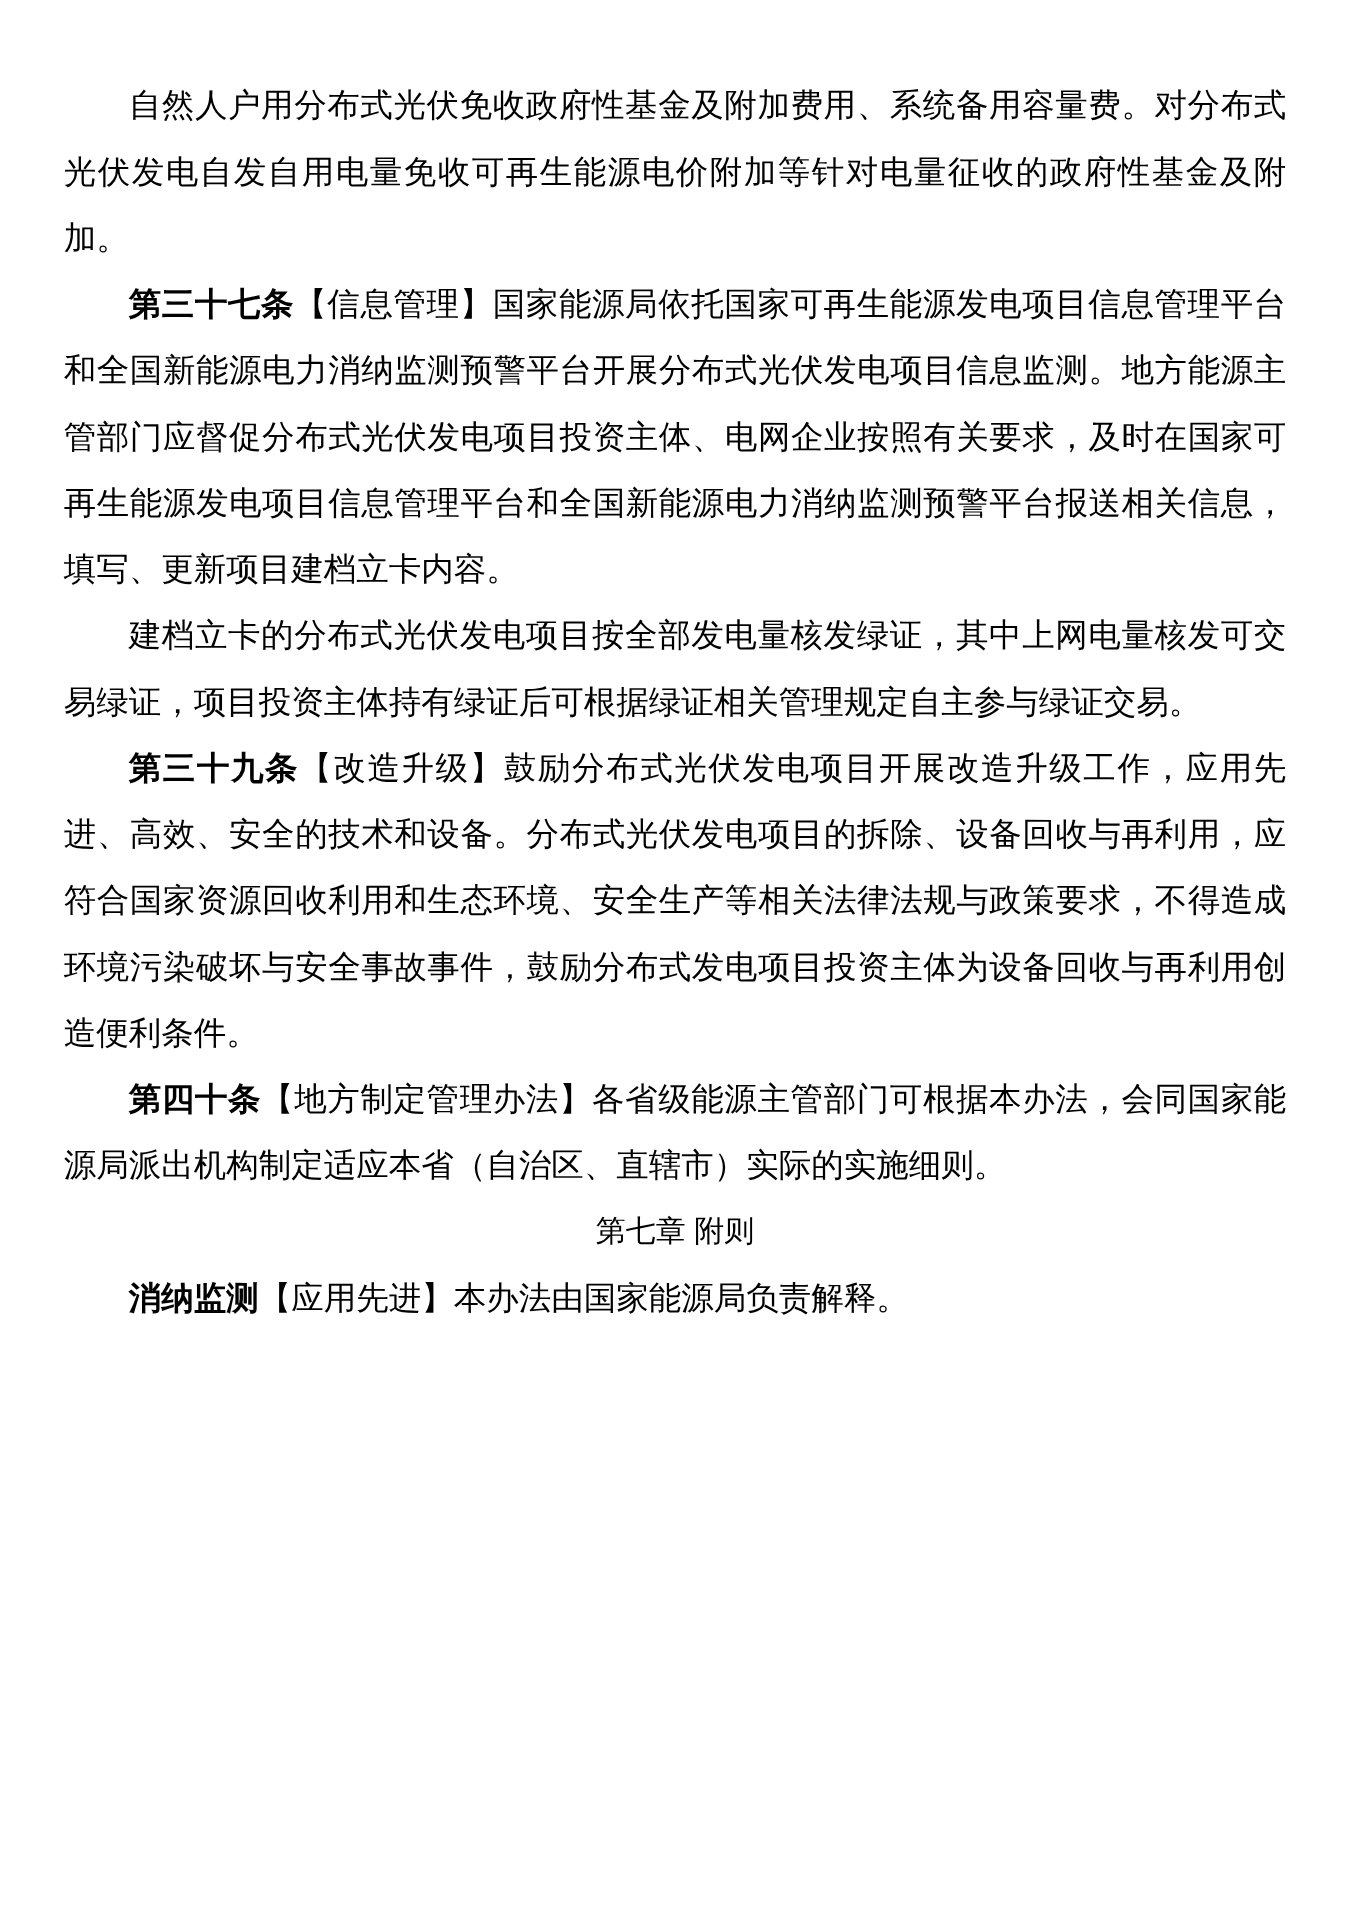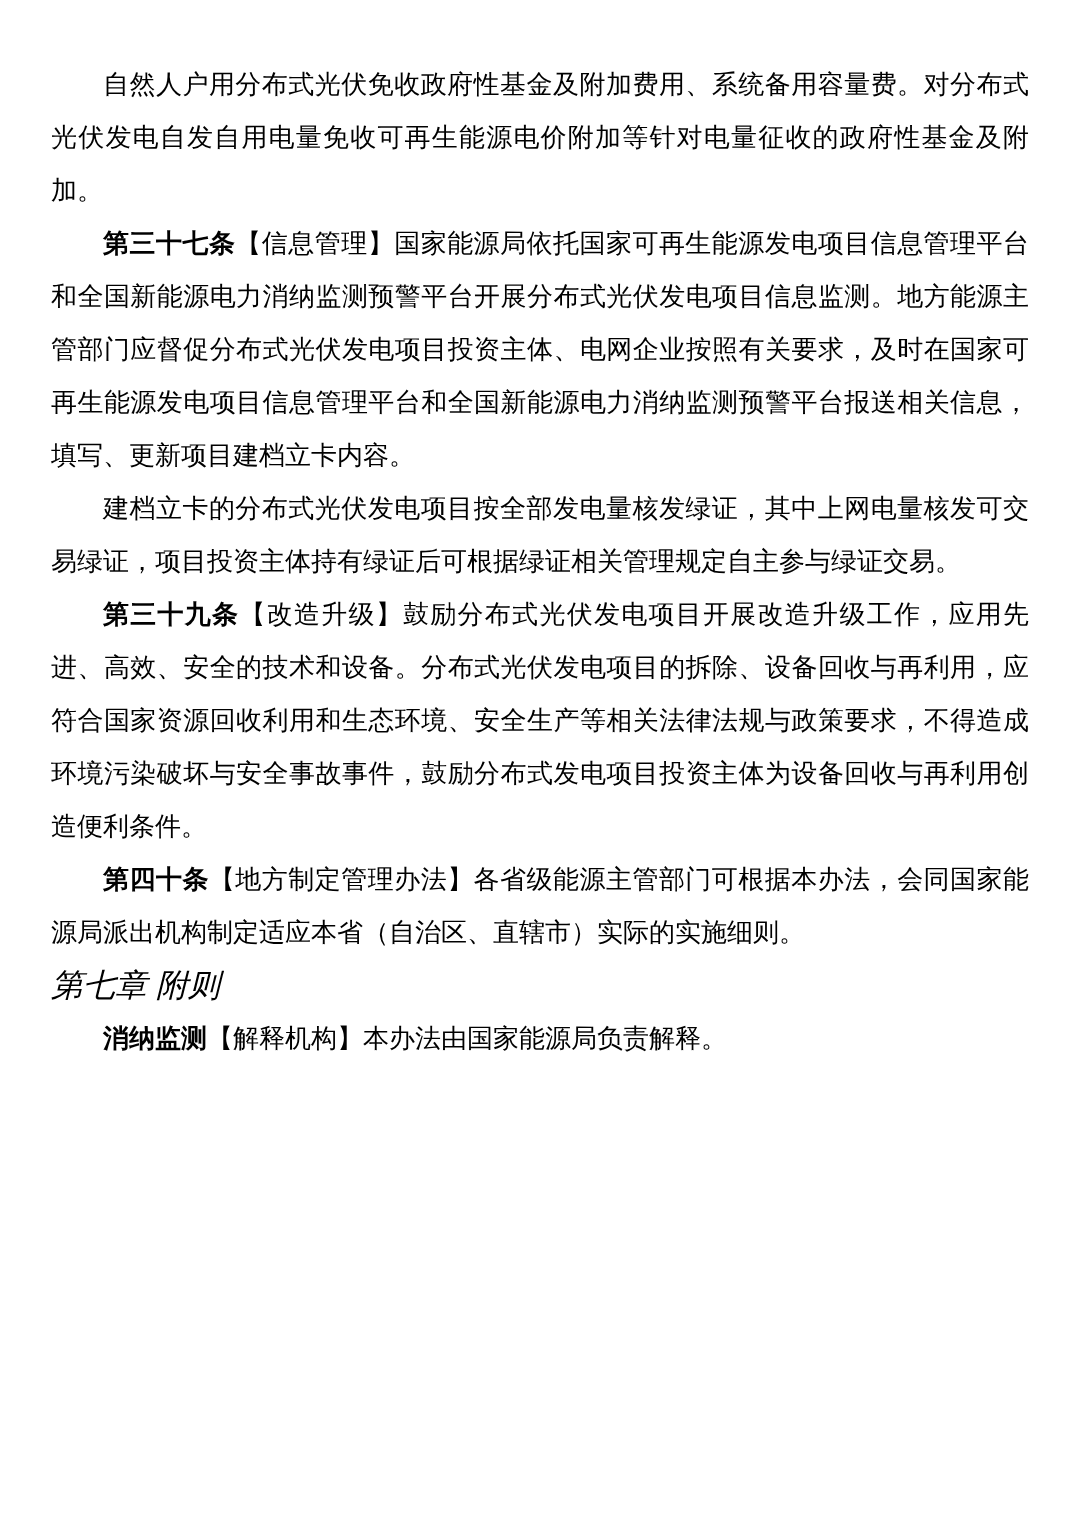--- a/index.html
+++ b/index.html
@@ -27,25 +27,24 @@
     line-height: 53px;
     text-align: justify;
     text-indent: 2em;
     word-break: break-all;
   }
   .para .term {
     font-weight: bold;
   }
   .chapter {
     margin: 0;
-    font-size: 32px;
+    font-size: 24px;
     line-height: 53px;
-    text-align: left;
+    text-align: center;
     text-indent: 0;
-    font-style: italic;
   }
   .footer {
     position: absolute;
     top: 1390px;
     left: 0;
     width: 100%;
     font-family: "DejaVu Serif", "Liberation Serif", serif;
     font-size: 22px;
     line-height: 28px;
     color: #000000;
@@ -64,19 +63,19 @@
     <p class="para"><span>建档立卡的分布式光伏发电项目按全部发电量核发绿证，其中上网电量核发可交易绿证，项目投资主体持有绿证后可根据绿证相关管理规定自主参与绿证交易。</span></p>
 
 
     <p class="para"><span class="term">第三十九条</span><span>【改造升级】</span><span>鼓励分布式光伏发电项目开展改造升级工作，应用先进、高效、安全的技术和设备。分布式光伏发电项目的拆除、设备回收与再利用，应符合国家资源回收利用和生态环境、安全生产等相关法律法规与政策要求，不得造成环境污染破坏与安全事故事件，鼓励分布式发电项目投资主体为设备回收与再利用创造便利条件。</span></p>
 
     <p class="para"><span class="term">第四十条</span><span>【地方制定管理办法】</span><span>各省级能源主管部门可根据本办法，会同国家能源局派出机构制定适应本省（自治区、直辖市）实际的实施细则。</span></p>
 
     <p class="chapter">第七章 附则</p>
 
 
-    <p class="para"><span class="term">消纳监测</span><span>【解释机构】</span><span>本办法由国家能源局负责解释。</span></p>
+    <p class="para"><span class="term">消纳监测</span><span>【应用先进】</span><span>本办法由国家能源局负责解释。</span></p>
 
 
   </div>
 
   <div class="footer">- 11</div>
 </div>
 
 </body></html>

